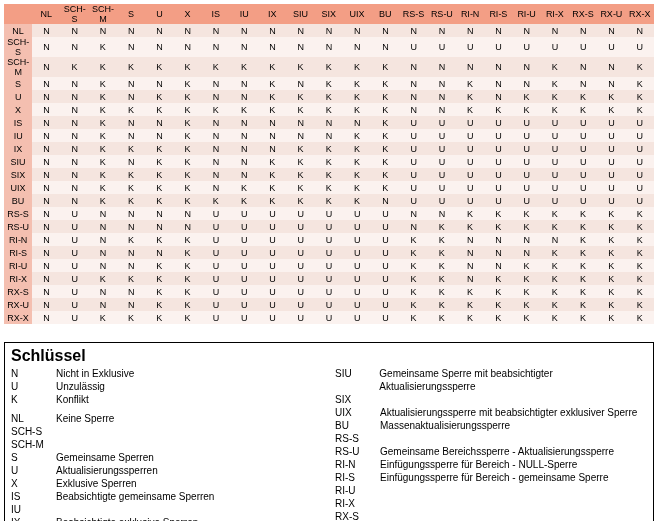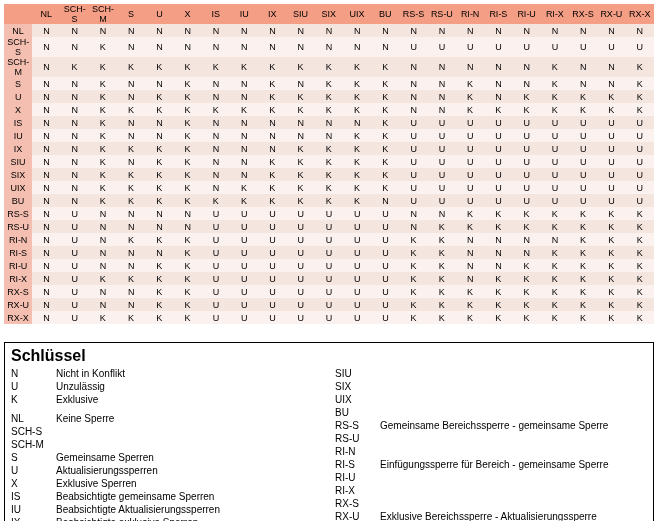--- a/index.html
+++ b/index.html
@@ -599,29 +599,29 @@
       </tr>
     </tbody>
   </table>
 
 <div class="legend">
 <div class="legend-title">Schlüssel</div>
 <div class="legend-cols">
 <div class="lcol" id="legL">
         <div class="lrow">
           <div class="lk">N</div>
-          <div>Nicht in Konflikt</div>
+          <div>Nicht in Exklusive</div>
         </div>
         <div class="lrow">
           <div class="lk">U</div>
           <div>Unzulässig</div>
         </div>
         <div class="lrow">
           <div class="lk">K</div>
-          <div>Exklusive</div>
+          <div>Konflikt</div>
         </div>
         <div class="spacer"></div>
         <div class="lrow">
           <div class="lk">NL</div>
           <div>Keine Sperre</div>
         </div>
         <div class="lrow">
           <div class="lk">SCH-S</div>
         </div>
         <div class="lrow">
@@ -638,49 +638,52 @@
         <div class="lrow">
           <div class="lk">X</div>
           <div>Exklusive Sperren</div>
         </div>
         <div class="lrow">
           <div class="lk">IS</div>
           <div>Beabsichtigte gemeinsame Sperren</div>
         </div>
         <div class="lrow">
           <div class="lk">IU</div>
-          <div>Beabsichtigte Aktualisierungssperren</div>
         </div>
         <div class="lrow">
           <div class="lk">IX</div>
           <div>Beabsichtigte exklusive Sperren</div>
         </div>
       </div>
 <div class="lcol" id="legR">
         <div class="lrow">
           <div class="lk">SIU</div>
+          <div>Gemeinsame Sperre mit beabsichtigter Aktualisierungssperre</div>
         </div>
         <div class="lrow">
           <div class="lk">SIX</div>
         </div>
         <div class="lrow">
           <div class="lk">UIX</div>
+          <div>Aktualisierungssperre mit beabsichtigter exklusiver Sperre</div>
         </div>
         <div class="lrow">
           <div class="lk">BU</div>
+          <div>Massenaktualisierungssperre</div>
         </div>
         <div class="lrow">
           <div class="lk">RS-S</div>
-          <div>Gemeinsame Bereichssperre - gemeinsame Sperre</div>
         </div>
         <div class="lrow">
           <div class="lk">RS-U</div>
+          <div>Gemeinsame Bereichssperre - Aktualisierungssperre</div>
         </div>
         <div class="lrow">
           <div class="lk">RI-N</div>
+          <div>Einfügungssperre für Bereich - NULL-Sperre</div>
         </div>
         <div class="lrow">
           <div class="lk">RI-S</div>
           <div>Einfügungssperre für Bereich - gemeinsame Sperre</div>
         </div>
         <div class="lrow">
           <div class="lk">RI-U</div>
         </div>
         <div class="lrow">
           <div class="lk">RI-X</div>

